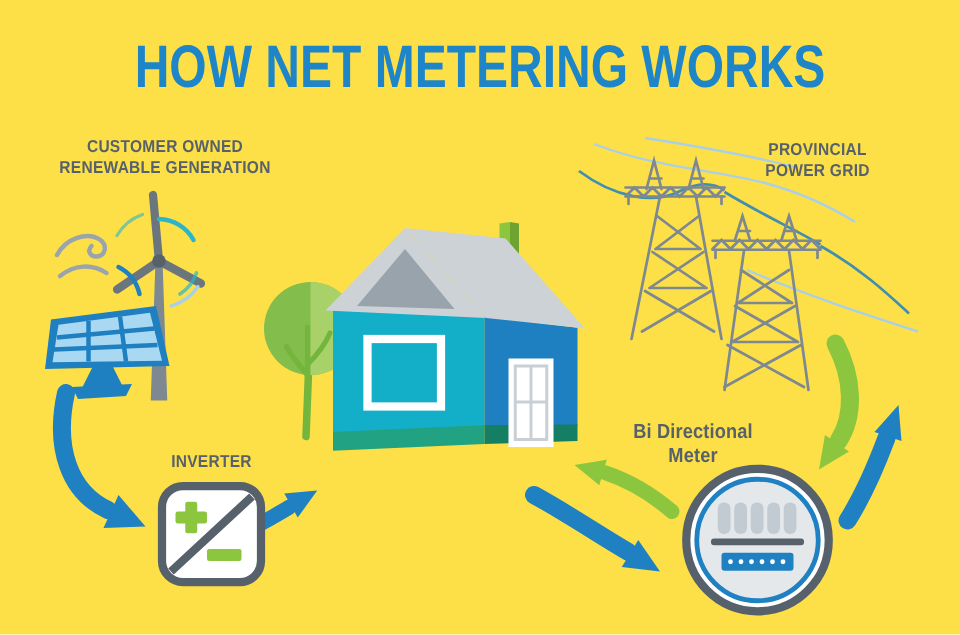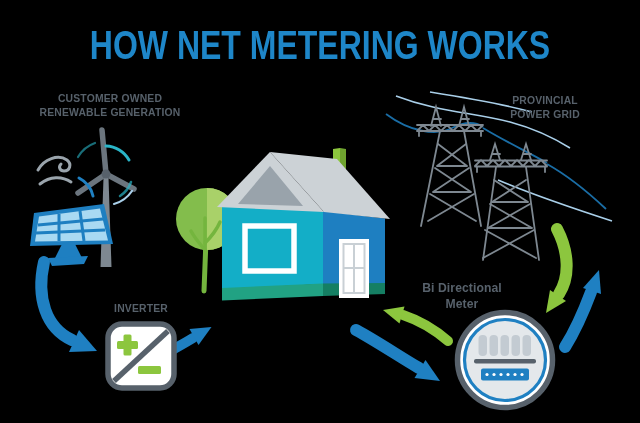--- a/index.html
+++ b/index.html
@@ -1,17 +1,17 @@
 <!DOCTYPE html>
 <html style="--title-blue: #1e86c8; --arrow-blue: #1f80c2; --green: #8cc63e; --green-dark: #6fa32f; --slate: #57616b; --tower-gray: #7e8891; --wind-gray: #9aa4ac; --blade-gray: #6b757e; --house-teal: #13aec7; --house-blue: #1e7fc1; --roof-gray: #ccd2d6; --gable-gray: #99a3ab; --base-green: #21a283; --base-green-dark: #157f63; --tree-green: #83bd4c; --tree-green-light: #a9d169; --trunk-green: #74b53e; --solar-cell: #a9d9f2; --meter-face: #e4e8eb; --meter-bar: #c3cbd2; --powerline-light: #a9cfe9; --teal-arc: #2ab5c8;"><head>
 <meta charset="utf-8">
 <style>
   html,body{margin:0;padding:0;background:#fff;}
   .stage{
-    position:relative;width:640px;height:423px;background:#000000;overflow:hidden;
+    position:relative;width:640px;height:423px;background:#fde047;overflow:hidden;
     font-family:"Liberation Sans","DejaVu Sans",sans-serif;
   }
   .stage svg{position:absolute;inset:0;}
   .title{
     position:absolute;top:24px;left:0;width:640px;text-align:center;
     font-size:40px;line-height:42px;font-weight:bold;color:var(--title-blue);
     transform:scaleX(.80);transform-origin:50% 50%;letter-spacing:0px;white-space:nowrap;
   }
   .lbl{
     position:absolute;text-align:center;color:var(--slate);font-weight:bold;

